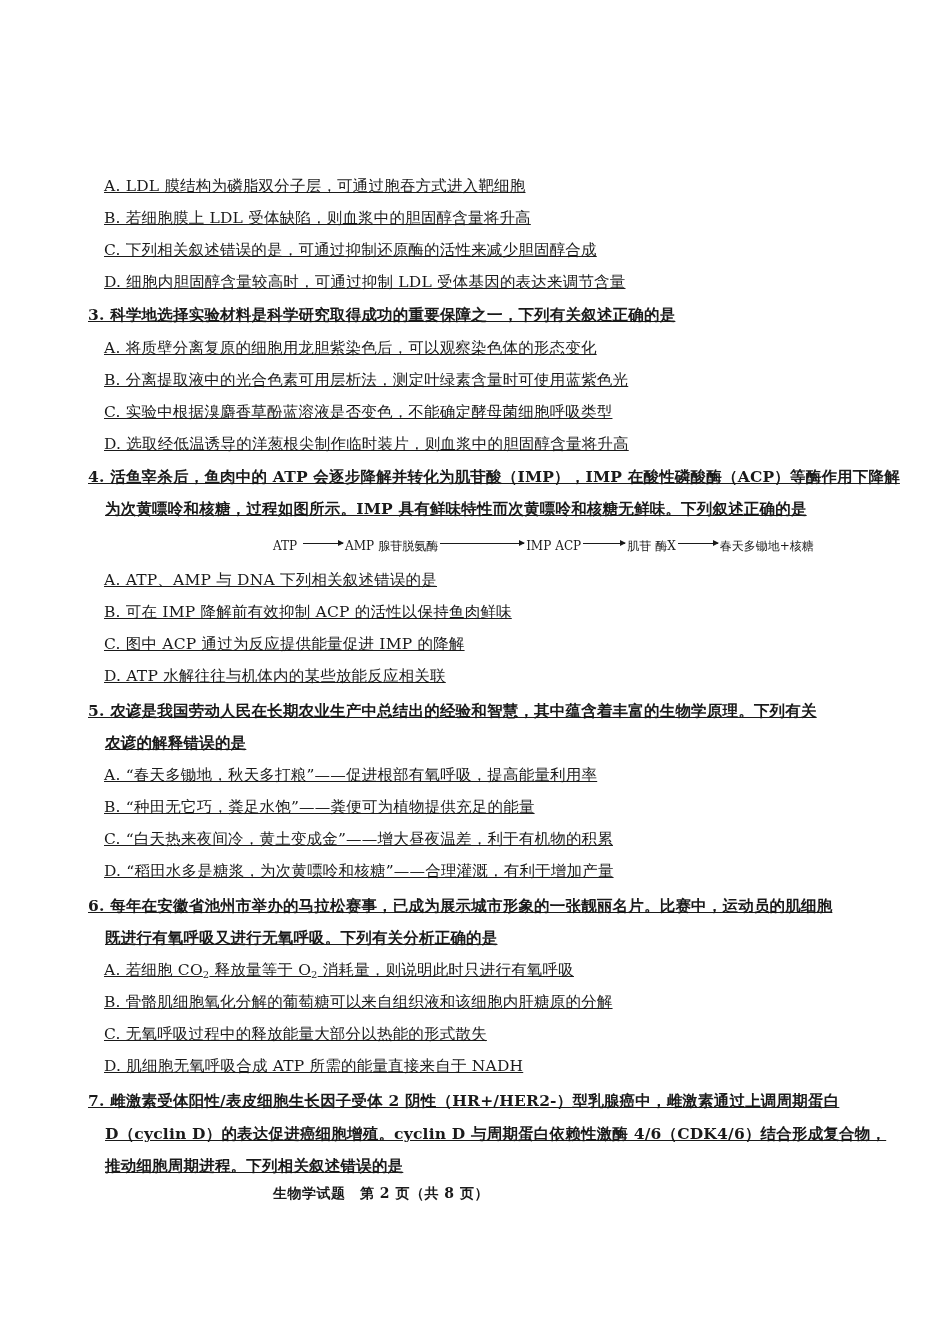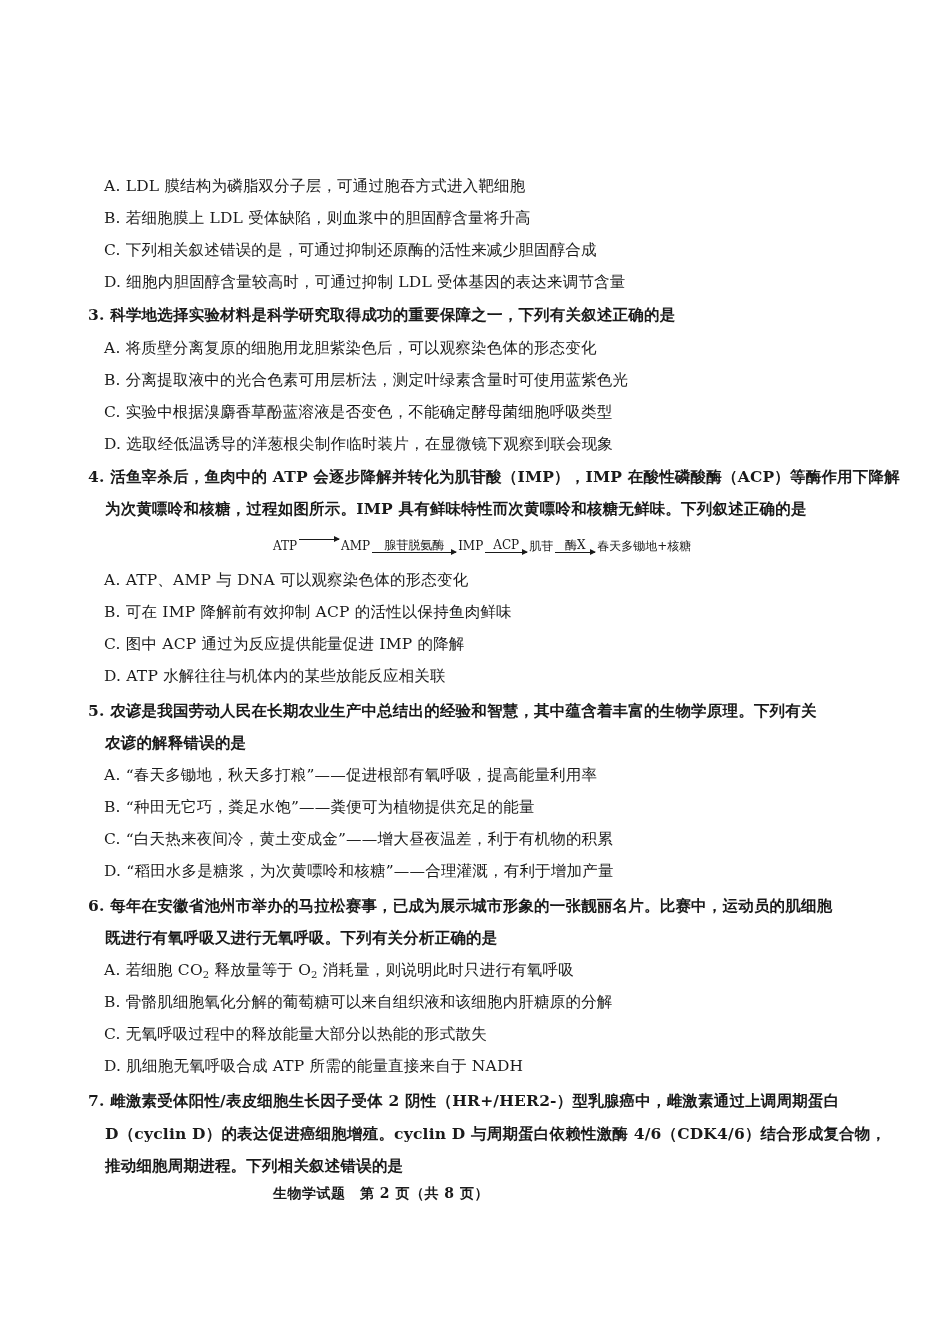--- a/index.html
+++ b/index.html
@@ -7,33 +7,34 @@
     width: 950px; height: 1344px; position: relative; overflow: hidden;
     font-family: "DejaVu Serif", "Liberation Serif", serif;
     color: #1a1a1a;
   }
   .line {
     position: absolute;
     font-size: 15.5px;
     line-height: 20px;
     white-space: nowrap;
     letter-spacing: 0.2px;
+    text-decoration: underline;
   }
   .q { left: 88px; font-weight: bold; }
   .qc { left: 105px; font-weight: bold; text-align: center; }
   .opt { left: 104px; }
   sub { font-size: 10px; vertical-align: -3px; line-height: 0; }
   .diagram {
     position: absolute; left: 272px; top: 539px;
-    display: flex; align-items: flex-start; font-size: 12px; line-height: 14px;
+    display: flex; align-items: center; font-size: 12px; line-height: 14px;
     white-space: nowrap;
   }
   .node { padding: 0 1px; }
   .arrow {
-    position: relative; display: inline-flex; flex-direction: column; align-items: center;
+    position: relative; display: inline-flex; align-items: center;
     margin: 0 1px;
   }
   .arrow .lbl { font-size: 12px; line-height: 13px; padding: 0 2px; }
   .arrow .shaft {
     position: relative; height: 1px; background: #1a1a1a; margin-bottom: 6px;
   }
   .arrow .shaft::after {
     content: ""; position: absolute; right: -1px; top: -3px;
     border-left: 6px solid #1a1a1a; border-top: 3.5px solid transparent; border-bottom: 3.5px solid transparent;
   }
@@ -47,21 +48,21 @@
 
 <div class="line opt" style="top:176px">A. LDL 膜结构为磷脂双分子层，可通过胞吞方式进入靶细胞</div>
 <div class="line opt" style="top:208px">B. 若细胞膜上 LDL 受体缺陷，则血浆中的胆固醇含量将升高</div>
 <div class="line opt" style="top:240px">C. 下列相关叙述错误的是，可通过抑制还原酶的活性来减少胆固醇合成</div>
 <div class="line opt" style="top:272px">D. 细胞内胆固醇含量较高时，可通过抑制 LDL 受体基因的表达来调节含量</div>
 
 <div class="line q" style="top:305px">3. 科学地选择实验材料是科学研究取得成功的重要保障之一，下列有关叙述正确的是</div>
 <div class="line opt" style="top:338px">A. 将质壁分离复原的细胞用龙胆紫染色后，可以观察染色体的形态变化</div>
 <div class="line opt" style="top:370px">B. 分离提取液中的光合色素可用层析法，测定叶绿素含量时可使用蓝紫色光</div>
 <div class="line opt" style="top:402px">C. 实验中根据溴麝香草酚蓝溶液是否变色，不能确定酵母菌细胞呼吸类型</div>
-<div class="line opt" style="top:434px">D. 选取经低温诱导的洋葱根尖制作临时装片，在显微镜下观察到联会现象</div>
+<div class="line opt" style="top:434px">D. 选取经低温诱导的洋葱根尖制作临时装片，则血浆中的胆固醇含量将升高</div>
 
 <div class="line q" style="top:467px">4. 活鱼宰杀后，鱼肉中的 ATP 会逐步降解并转化为肌苷酸（IMP），IMP 在酸性磷酸酶（ACP）等酶作用下降解</div>
 <div class="line qc" style="top:499px">为次黄嘌呤和核糖，过程如图所示。IMP 具有鲜味特性而次黄嘌呤和核糖无鲜味。下列叙述正确的是</div>
 
 <div class="diagram">
   <span class="node">ATP</span>
   <span class="arrow">
     <span class="lbl"></span>
     <span class="shaft" style="width:40px"></span>
   </span>
@@ -76,21 +77,21 @@
     <span class="shaft" style="width:42px"></span>
   </span>
   <span class="node">肌苷</span>
   <span class="arrow">
     <span class="lbl">酶X</span>
     <span class="shaft" style="width:40px"></span>
   </span>
   <span class="node">春天多锄地+核糖</span>
 </div>
 
-<div class="line opt" style="top:570px">A. ATP、AMP 与 DNA 可以观察染色体的形态变化</div>
+<div class="line opt" style="top:570px">A. ATP、AMP 与 DNA 下列相关叙述错误的是</div>
 <div class="line opt" style="top:602px">B. 可在 IMP 降解前有效抑制 ACP 的活性以保持鱼肉鲜味</div>
 <div class="line opt" style="top:634px">C. 图中 ACP 通过为反应提供能量促进 IMP 的降解</div>
 <div class="line opt" style="top:666px">D. ATP 水解往往与机体内的某些放能反应相关联</div>
 
 <div class="line q" style="top:701px">5. 农谚是我国劳动人民在长期农业生产中总结出的经验和智慧，其中蕴含着丰富的生物学原理。下列有关</div>
 <div class="line qc" style="top:733px">农谚的解释错误的是</div>
 <div class="line opt" style="top:765px">A. “春天多锄地，秋天多打粮”——促进根部有氧呼吸，提高能量利用率</div>
 <div class="line opt" style="top:797px">B. “种田无它巧，粪足水饱”——粪便可为植物提供充足的能量</div>
 <div class="line opt" style="top:829px">C. “白天热来夜间冷，黄土变成金”——增大昼夜温差，利于有机物的积累</div>
 <div class="line opt" style="top:861px">D. “稻田水多是糖浆，为次黄嘌呤和核糖”——合理灌溉，有利于增加产量</div>

